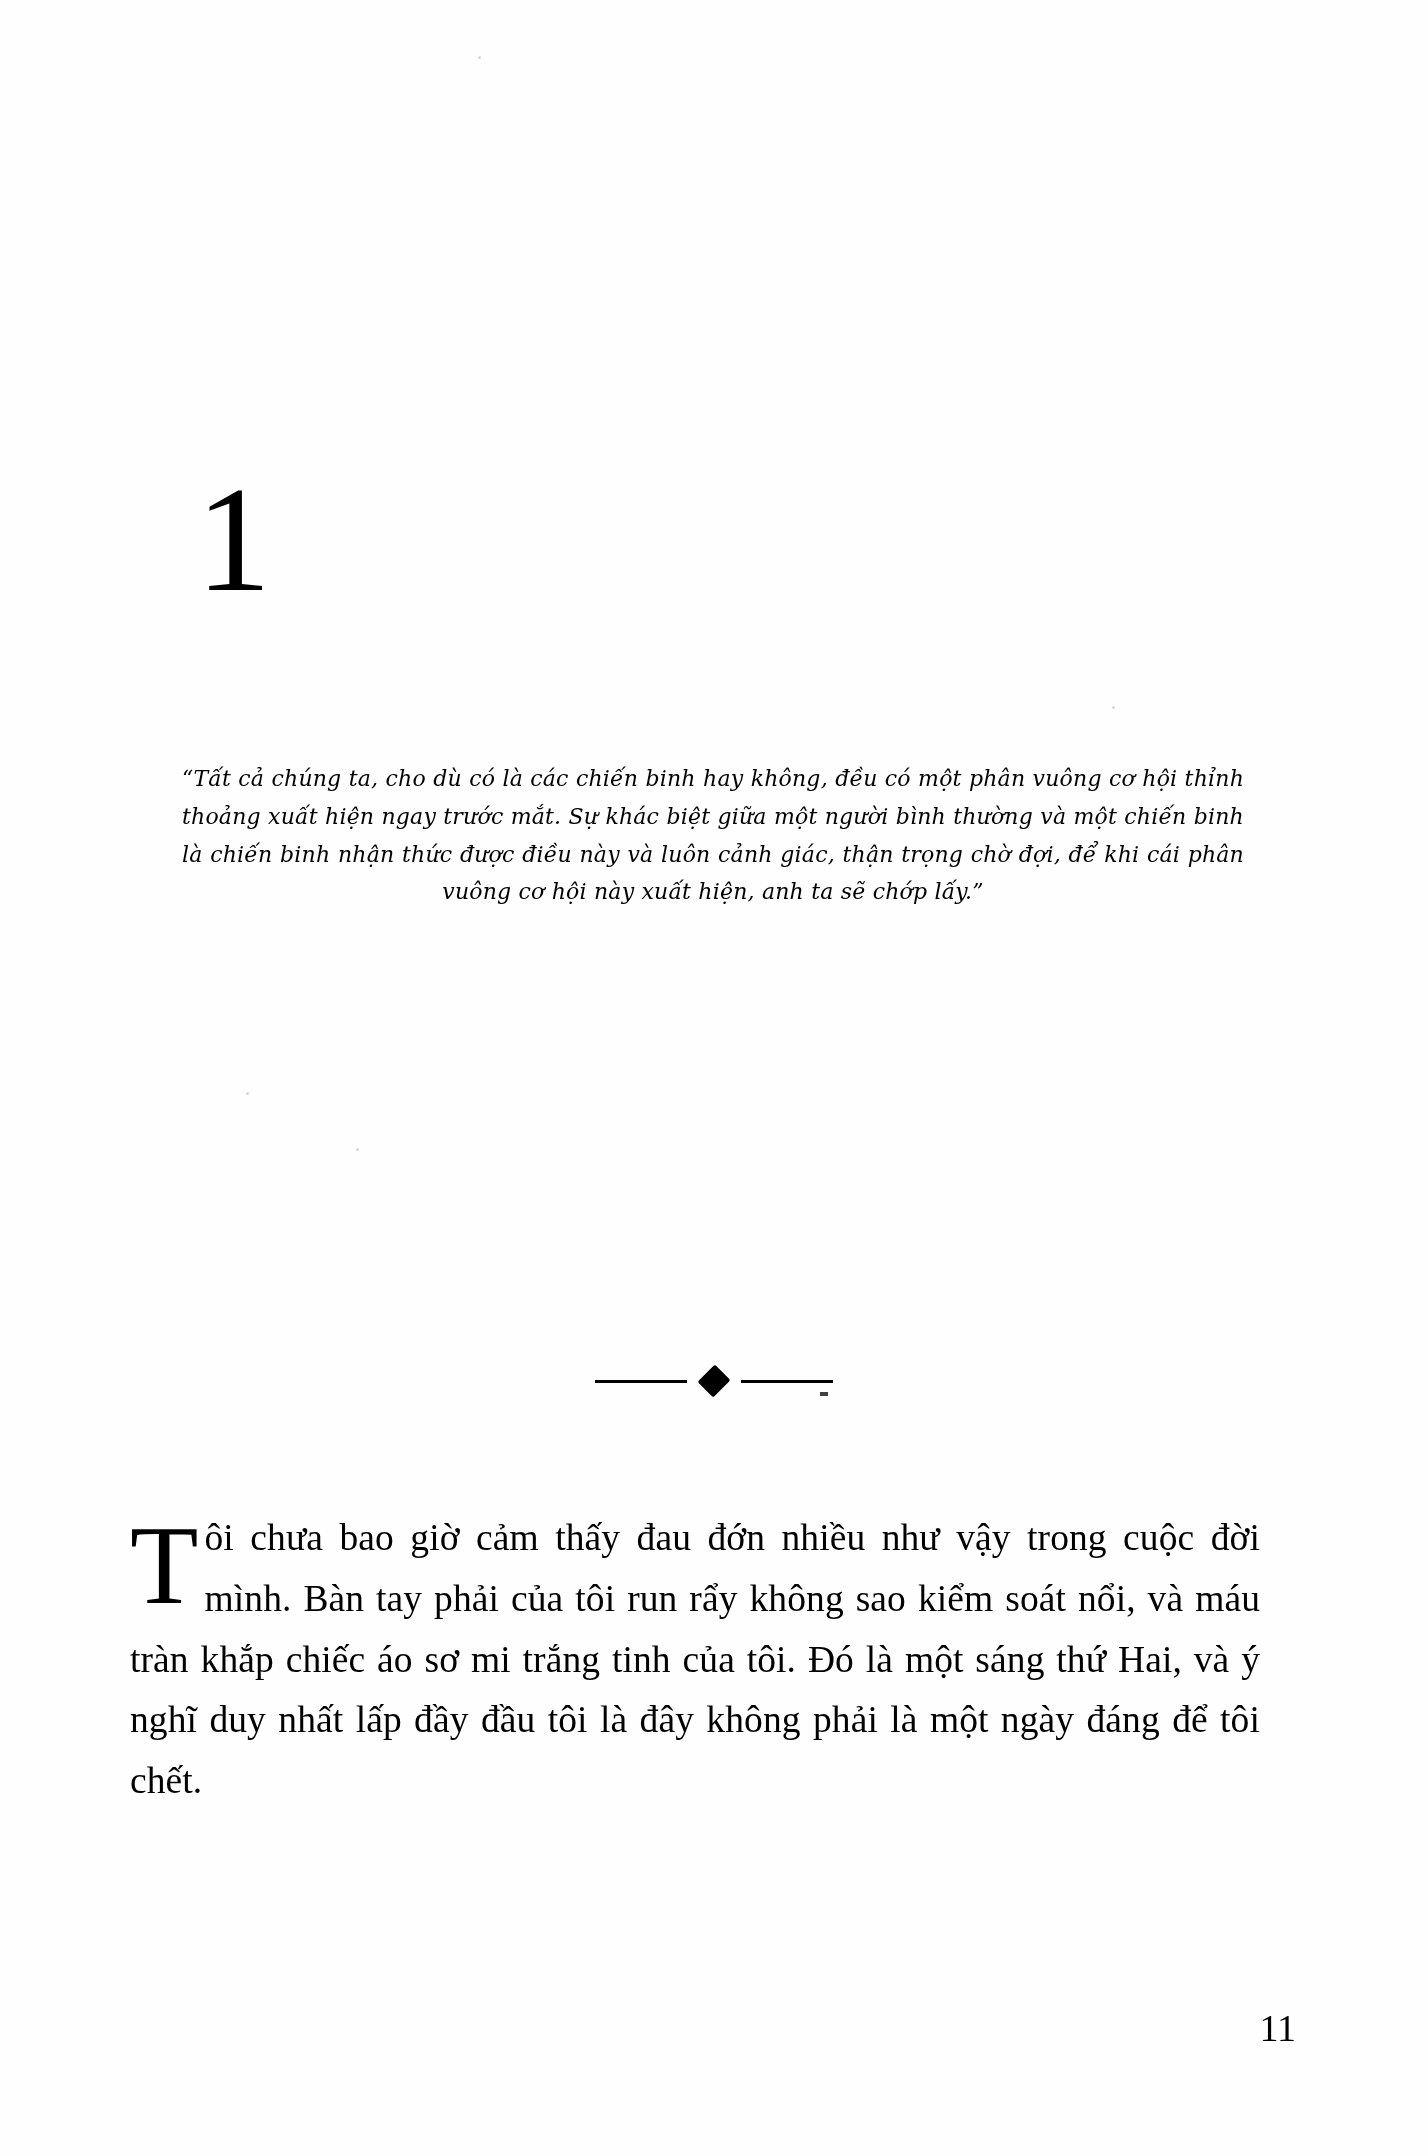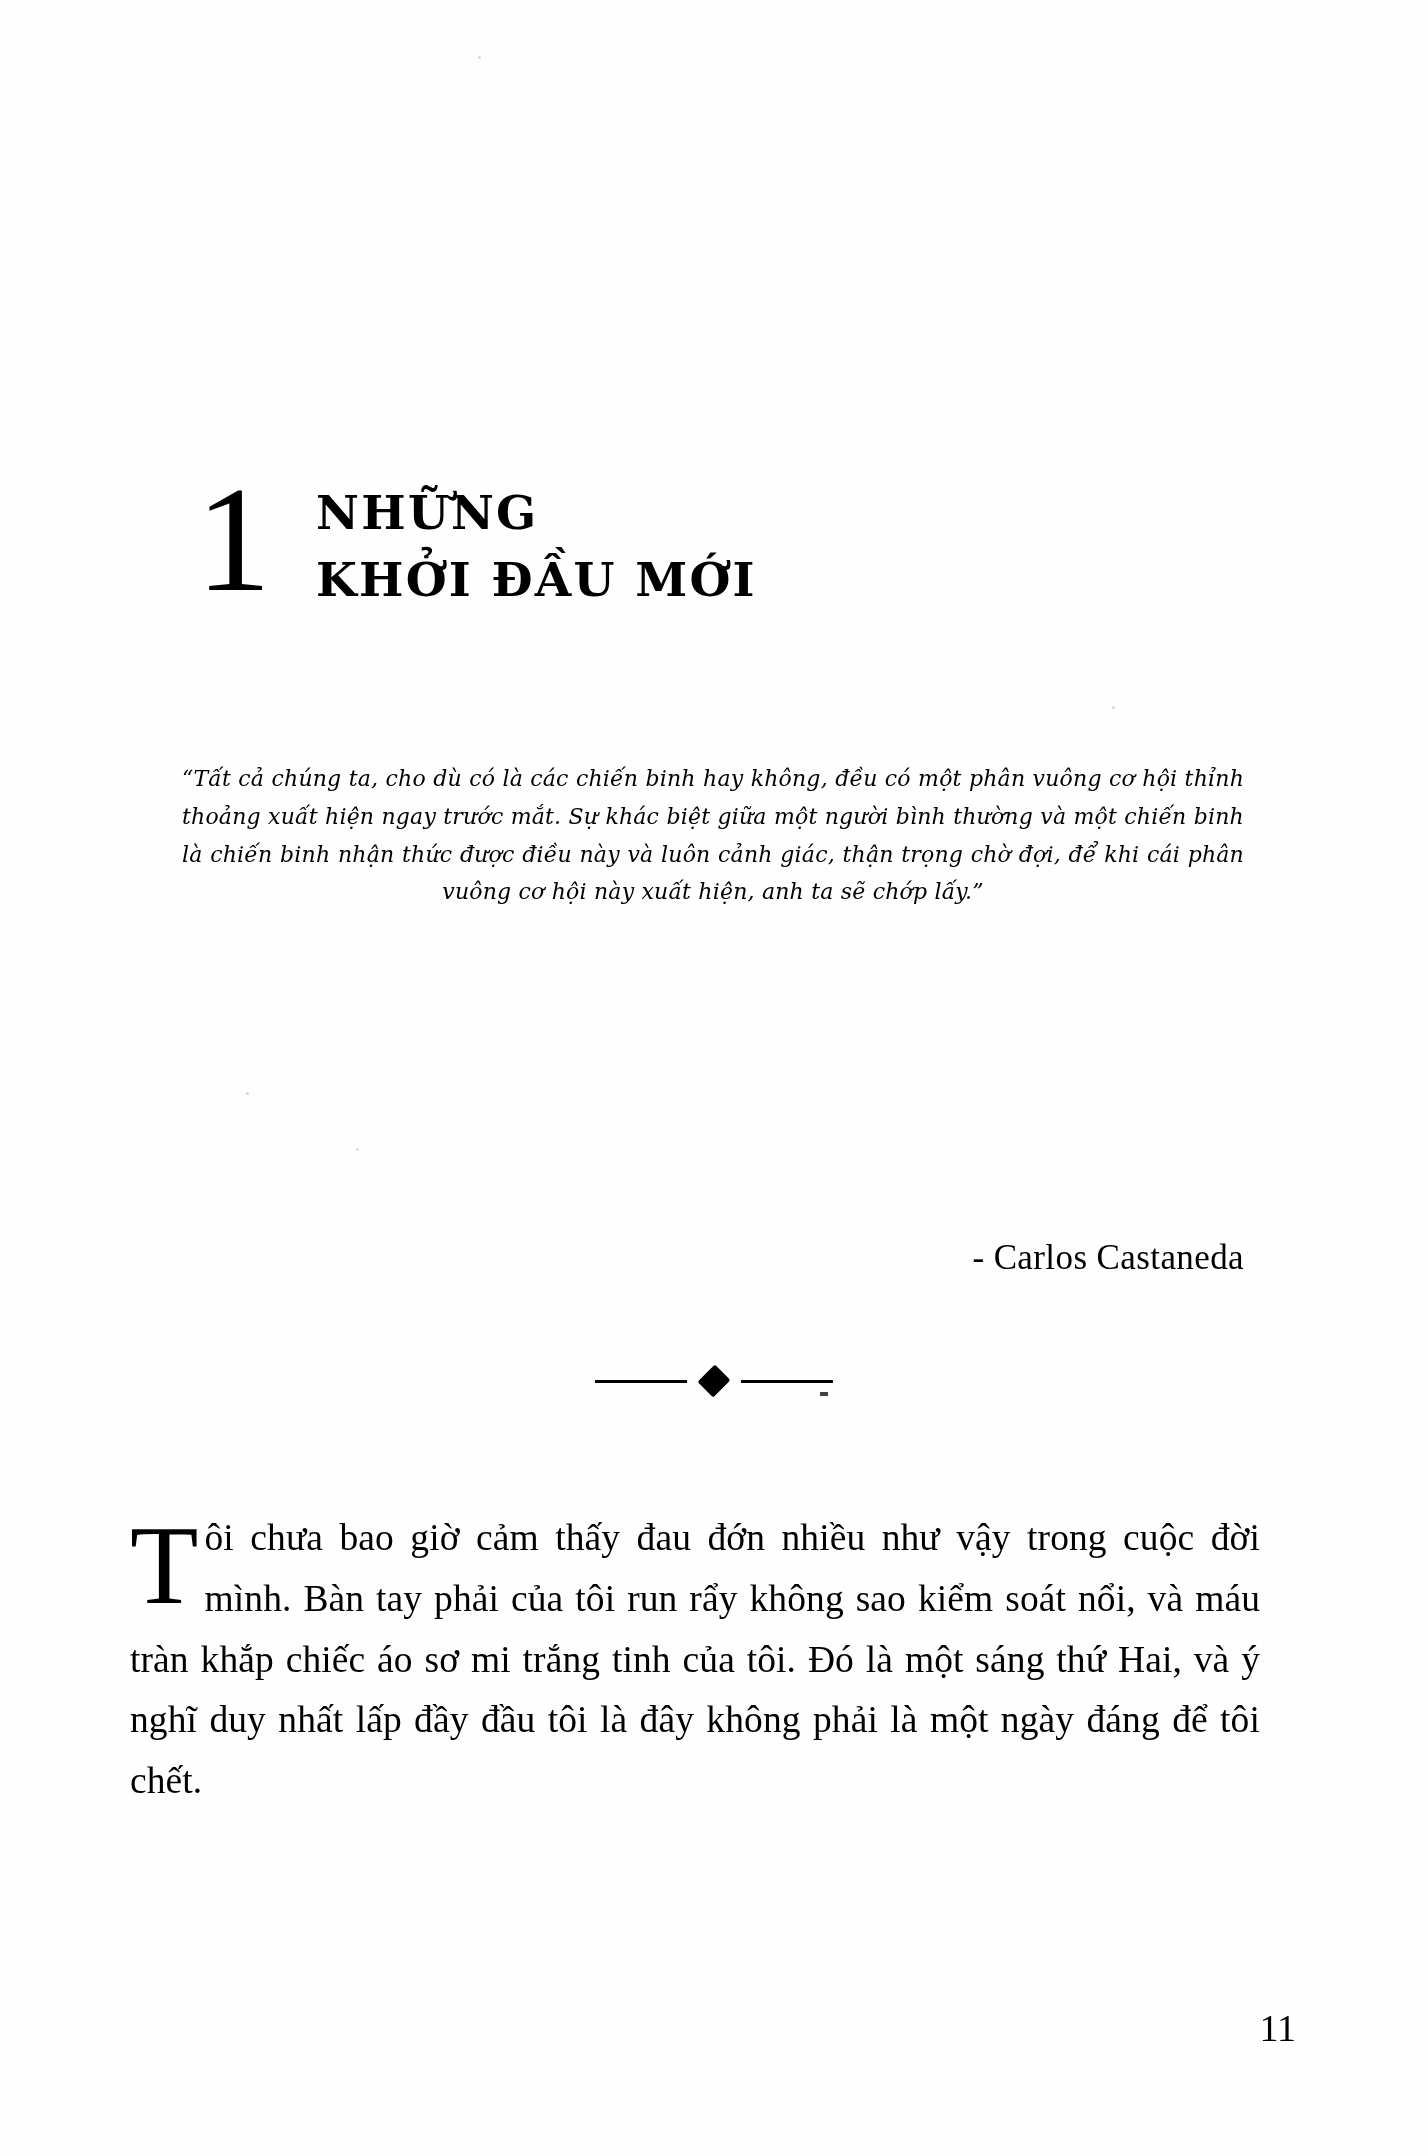--- a/index.html
+++ b/index.html
@@ -159,29 +159,24 @@
 
 <div class="page">
 
   <div class="speckle" style="left:478px; top:56px;"></div>
   <div class="speckle" style="left:1112px; top:706px;"></div>
   <div class="speckle" style="left:246px; top:1092px;"></div>
   <div class="speckle" style="left:356px; top:1148px;"></div>
 
   <div class="chapter-head">
     <div class="chapter-number">1</div>
-    <div class="chapter-title">
-      <span class="line">NHỮNG</span>
-      <span class="line">KHỞI ĐẦU MỚI</span>
-    </div>
   </div>
 
   <div class="epigraph">“Tất cả chúng ta, cho dù có là các chiến binh hay không, đều có một phân vuông cơ hội thỉnh thoảng xuất hiện ngay trước mắt. Sự khác biệt giữa một người bình thường và một chiến binh là chiến binh nhận thức được điều này và luôn cảnh giác, thận trọng chờ đợi, để khi cái phân vuông cơ hội này xuất hiện, anh ta sẽ chớp lấy.”</div>
 
-  <div class="epigraph-attrib">- Carlos Castaneda</div>
 
   <div class="ornament">
     <span class="rule"></span>
     <span class="diamond"></span>
     <span class="rule"></span>
     <span class="tick"></span>
   </div>
 
   <div class="body-text">
     <p><span class="dropcap">T</span><span>ôi chưa bao giờ cảm thấy đau đớn nhiều như vậy trong cuộc đời mình. Bàn tay phải của tôi run rẩy không sao kiểm soát nổi, và máu tràn khắp chiếc áo sơ mi trắng tinh của tôi. Đó là một sáng thứ Hai, và ý nghĩ duy nhất lấp đầy đầu tôi là đây không phải là một ngày đáng để tôi chết.</span></p>

